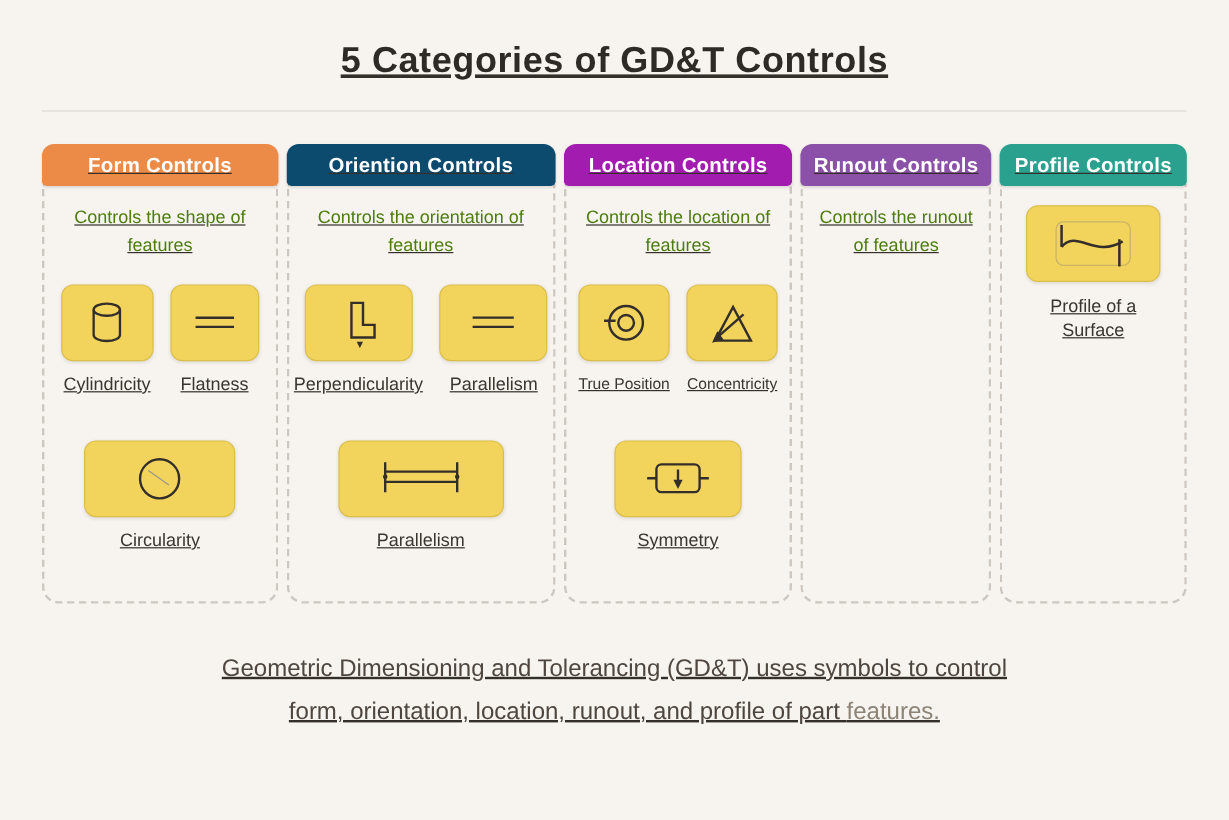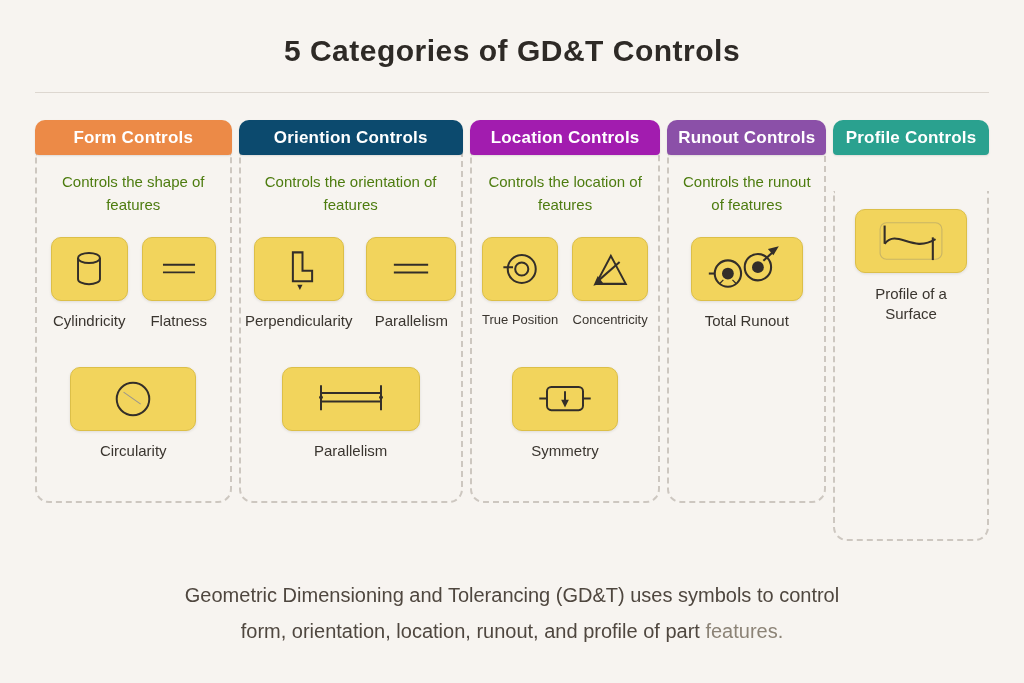--- a/index.html
+++ b/index.html
@@ -3,21 +3,21 @@
 <meta charset="utf-8">
 <style>
   * { margin:0; padding:0; box-sizing:border-box; }
   html,body { width:1024px; height:683px; }
   body {
     font-family:"Liberation Sans", sans-serif;
     background:#f7f4f0;
     color:#352f2a;
     overflow:hidden;
   }
-  .page { width:1024px; height:527px; position:relative; }
+  .page { width:1024px; height:527px; position:relative;text-decoration:underline; }
 
   .title {
     padding-top:34px;
     text-align:center;
     font-size:30px;
     font-weight:700;
     letter-spacing:0.5px;
     color:#2e2a26;
   }
   .divider {
@@ -31,21 +31,21 @@
     gap:7px;
     margin:27px 35px 0 35px;
     align-items:stretch;
     justify-content:center;
   }
   .col { display:flex; flex-direction:column; position:relative; }
   .col-0 { flex:198 0 0; }
   .col-1 { flex:226 0 0; }
   .col-2 { flex:192 0 0; }
   .col-3 { flex:160 0 0; }
-  .col-4 { flex:157 0 0;gap:38px; }
+  .col-4 { flex:157 0 0; }
 
   .col-header {
     height:35px;
     border-radius:10px 10px 4px 4px;
     display:flex; align-items:center; justify-content:center;
     color:#ffffff;
     font-size:17px;
     font-weight:700;
     letter-spacing:0.2px;
     position:relative;
@@ -233,37 +233,20 @@
             <div class="card-label">Symmetry</div>
           </div>
         </div>
       </div>
     </div>
 
     <div class="col col-3">
       <div class="col-header" style="background: rgb(139, 80, 168);">Runout Controls</div>
       <div class="col-body">
         <div class="desc">Controls the runout of features</div>
-        <div class="row row2">
-          <div class="card-group">
-            <div class="card" style="width:112px">
-              <svg width="100" height="52" viewBox="0 0 110 56">
-                <circle class="icon-stroke" cx="34" cy="33" r="14.5"></circle>
-                <circle class="icon-fill" cx="34" cy="33" r="6.5"></circle>
-                <path class="icon-stroke" d="M13,33 H19.5"></path>
-                <path d="M25,44 L29,40 M39,40 L43,44" stroke="#332e29" stroke-width="1.4" fill="none"></path>
-                <circle class="icon-stroke" cx="67" cy="26" r="14.5"></circle>
-                <circle class="icon-fill" cx="67" cy="26" r="6.5"></circle>
-                <path class="icon-stroke" d="M73,19 L85,8"></path>
-                <path class="icon-fill" d="M90,3 L78,6 L84,13 Z"></path>
-              </svg>
-            </div>
-            <div class="card-label">Total Runout</div>
-          </div>
-        </div>
       </div>
     </div>
 
     <div class="col col-4">
       <div class="col-header" style="background: rgb(42, 161, 143);">Profile Controls</div>
       <div class="col-body">
         <div class="row row1">
           <div class="card-group">
             <div class="card" style="width:112px">
               <svg width="100" height="52" viewBox="0 0 110 56">

